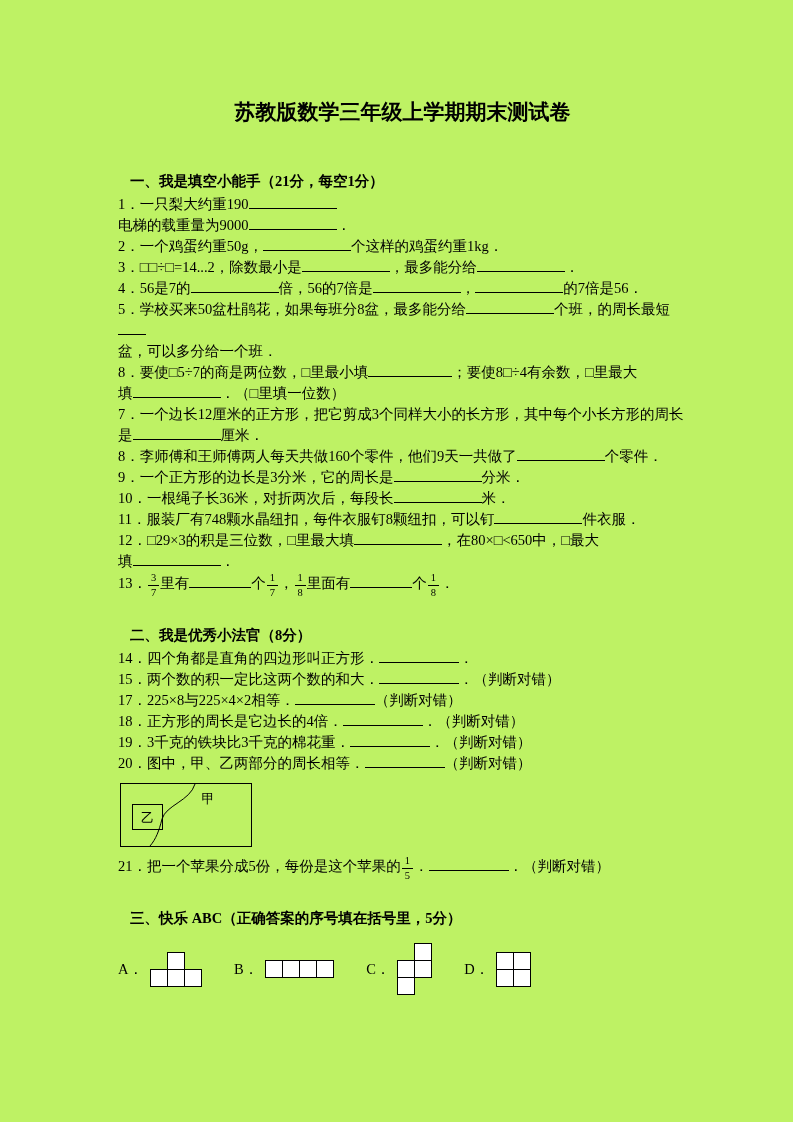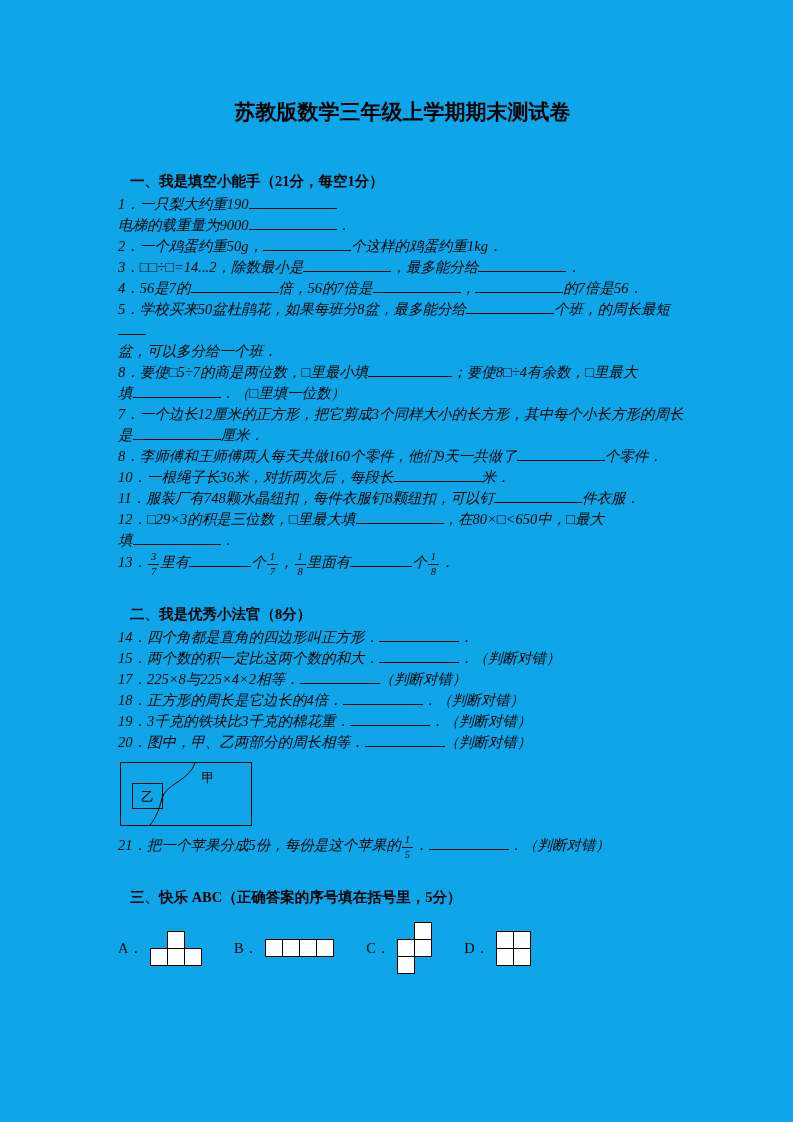--- a/index.html
+++ b/index.html
@@ -1,20 +1,20 @@
 <!DOCTYPE html>
 <html><head>
 <meta charset="utf-8">
 <style>
   * { box-sizing: border-box; }
   html, body { margin: 0; padding: 0; background: #ffffff; }
   .page {
     position: relative;
     width: 793px; height: 1122px;
-    background: #0ea5e9;
+    background: #bef264;
     margin: 0 auto;
     padding: 99px 106px 30px 118px;
     font-family: "Liberation Serif", "DejaVu Serif", serif;
     color: #000;
     overflow: hidden;
   }
   .title {
     text-align: center;
     font-size: 21px;
     font-weight: bold;
@@ -24,21 +24,20 @@
   .sec-heading {
     font-weight: bold;
     font-size: 14.5px;
     line-height: 21px;
     margin: 26px 0 2px 12px;
   }
   .line {
     font-size: 14.5px;
     line-height: 21px;
     margin: 0;
-    font-style: italic;
   }
   .blank {
     display: inline-block;
     border-bottom: 1px solid #000;
     height: 12px;
   }
   .frac {
     display: inline-block;
     vertical-align: -8px;
     text-align: center;
@@ -78,20 +77,21 @@
       <p class="line"><span>2．一个鸡蛋约重50g，</span><span class="blank" style="width: 88px;"></span><span>个这样的鸡蛋约重1kg．</span></p>
       <p class="line"><span>3．□□÷□=14...2，除数最小是</span><span class="blank" style="width: 88px;"></span><span>，最多能分给</span><span class="blank" style="width: 88px;"></span><span>．</span></p>
       <p class="line"><span>4．56是7的</span><span class="blank" style="width: 88px;"></span><span>倍，56的7倍是</span><span class="blank" style="width: 88px;"></span><span>，</span><span class="blank" style="width: 88px;"></span><span>的7倍是56．</span></p>
       <p class="line"><span>5．学校买来50盆杜鹃花，如果每班分8盆，最多能分给</span><span class="blank" style="width: 88px;"></span><span>个班，的周长最短</span><span class="blank" style="width: 28px;"></span></p>
       <p class="line"><span>盆，可以多分给一个班．</span></p>
       <p class="line"><span>8．要使□5÷7的商是两位数，□里最小填</span><span class="blank" style="width: 84px;"></span><span>；要使8□÷4有余数，□里最大</span></p>
       <p class="line"><span>填</span><span class="blank" style="width: 88px;"></span><span>．（□里填一位数）</span></p>
       <p class="line"><span>7．一个边长12厘米的正方形，把它剪成3个同样大小的长方形，其中每个小长方形的周长</span></p>
       <p class="line"><span>是</span><span class="blank" style="width: 88px;"></span><span>厘米．</span></p>
       <p class="line"><span>8．李师傅和王师傅两人每天共做160个零件，他们9天一共做了</span><span class="blank" style="width: 88px;"></span><span>个零件．</span></p>
+      <p class="line"><span>9．一个正方形的边长是3分米，它的周长是</span><span class="blank" style="width: 88px;"></span><span>分米．</span></p>
       <p class="line"><span>10．一根绳子长36米，对折两次后，每段长</span><span class="blank" style="width: 88px;"></span><span>米．</span></p>
       <p class="line"><span>11．服装厂有748颗水晶纽扣，每件衣服钉8颗纽扣，可以钉</span><span class="blank" style="width: 88px;"></span><span>件衣服．</span></p>
       <p class="line"><span>12．□29×3的积是三位数，□里最大填</span><span class="blank" style="width: 88px;"></span><span>，在80×□&lt;650中，□最大</span></p>
       <p class="line"><span>填</span><span class="blank" style="width: 88px;"></span><span>．</span></p>
       <p class="line"><span>13．</span><span class="frac"><span class="fn">3</span><span class="fd">7</span></span><span>里有</span><span class="blank" style="width: 62px;"></span><span>个</span><span class="frac"><span class="fn">1</span><span class="fd">7</span></span><span>，</span><span class="frac"><span class="fn">1</span><span class="fd">8</span></span><span>里面有</span><span class="blank" style="width: 62px;"></span><span>个</span><span class="frac"><span class="fn">1</span><span class="fd">8</span></span><span>．</span></p>
       <p class="sec-heading">二、我是优秀小法官（8分）</p>
       <p class="line"><span>14．四个角都是直角的四边形叫正方形．</span><span class="blank" style="width: 80px;"></span><span>．</span></p>
       <p class="line"><span>15．两个数的积一定比这两个数的和大．</span><span class="blank" style="width: 80px;"></span><span>．（判断对错）</span></p>
       <p class="line"><span>17．225×8与225×4×2相等．</span><span class="blank" style="width: 80px;"></span><span>（判断对错）</span></p>
       <p class="line"><span>18．正方形的周长是它边长的4倍．</span><span class="blank" style="width: 80px;"></span><span>．（判断对错）</span></p>

